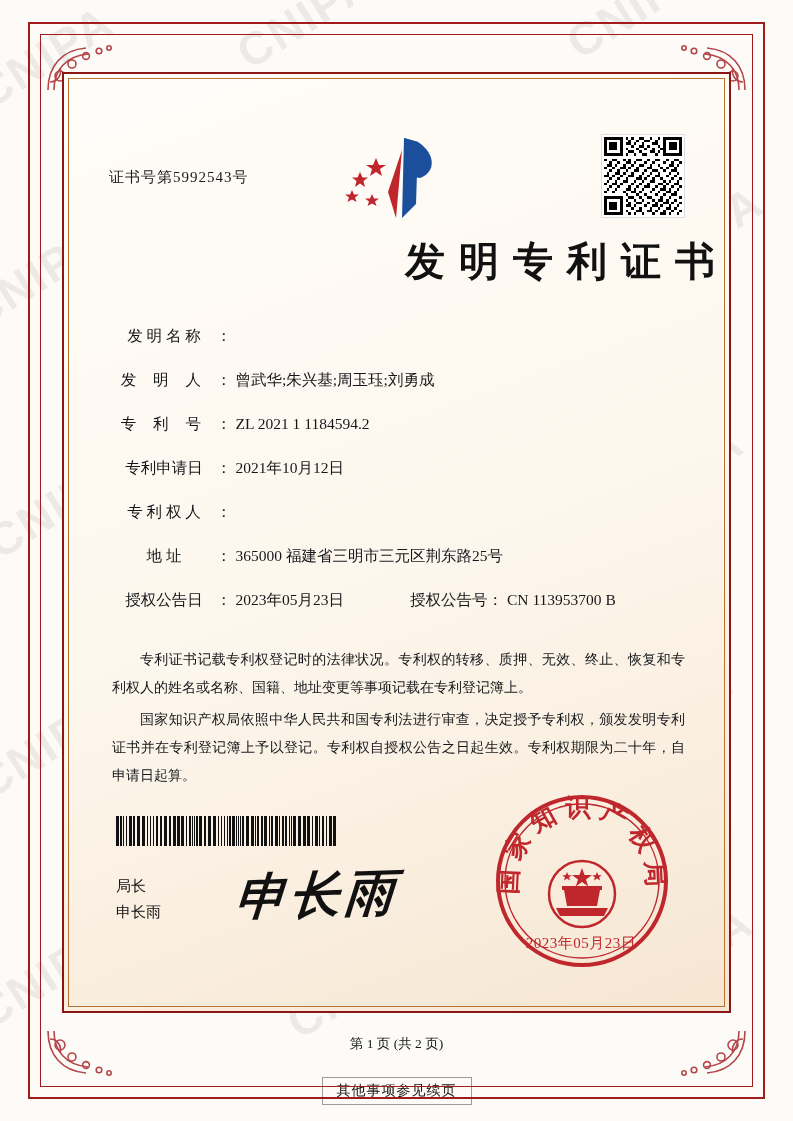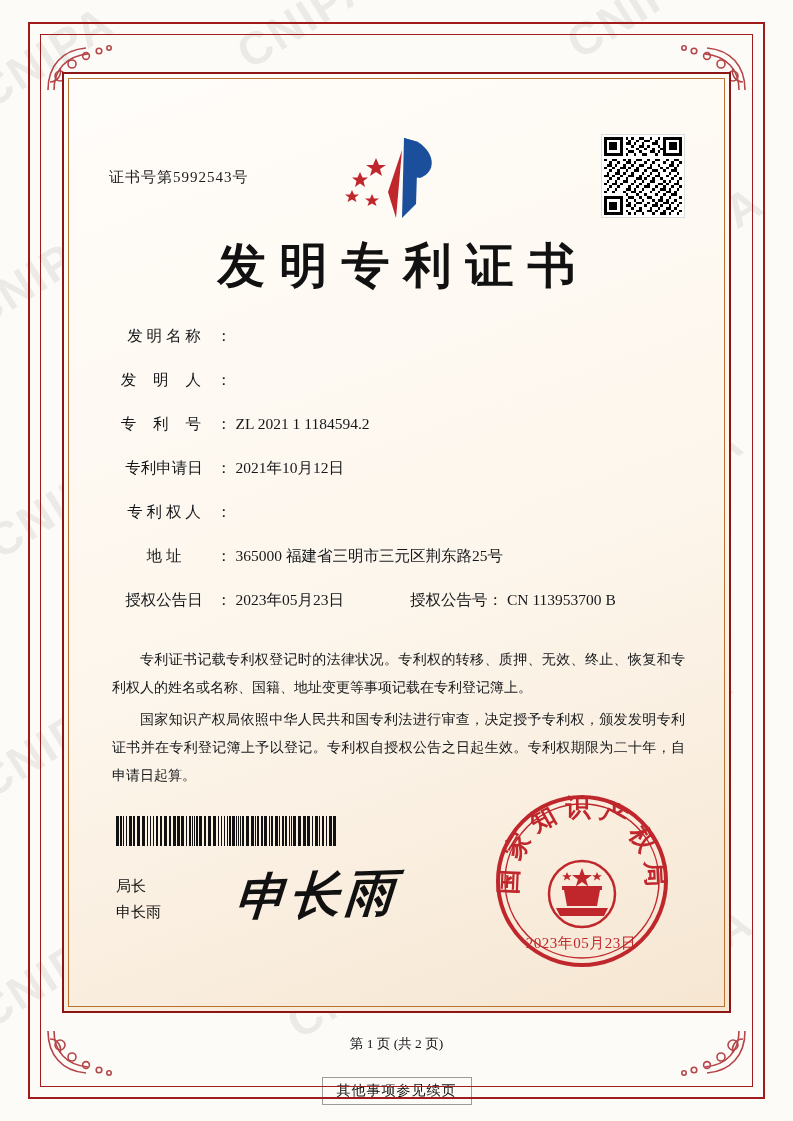--- a/index.html
+++ b/index.html
@@ -105,22 +105,22 @@
     background: #fff;
     border: 1px solid #ddd;
     padding: 2px;
   }
   .qr canvas, .qr .qrbox { display: block; width: 100%; height: 100%; }
 
   .title {
     position: absolute;
     left: 0; right: 0;
     top: 160px;
-    text-align: center;
-    font-size: 48px;
+    text-align: right;
+    font-size: 40px;
     font-weight: bold;
     letter-spacing: 14px;
     color: #111;
     text-indent: 14px;
     font-family: "Liberation Serif", "DejaVu Serif", serif;
   }
 
   
   .fields {
     position: absolute;
@@ -573,20 +573,21 @@
     <div class="fields">
 
       <div class="field-row">
         <span class="f-label">发 明 名 称</span>
         <span class="f-colon">：</span>
       </div>
 
       <div class="field-row">
         <span class="f-label sp6">发 明 人</span>
         <span class="f-colon">：</span>
+        <span class="f-value">曾武华;朱兴基;周玉珏;刘勇成</span>
       </div>
 
       <div class="field-row">
         <span class="f-label sp6">专 利 号</span>
         <span class="f-colon">：</span>
         <span class="f-value">ZL 2021 1 1184594.2</span>
       </div>
 
       <div class="field-row">
         <span class="f-label">专利申请日</span>

